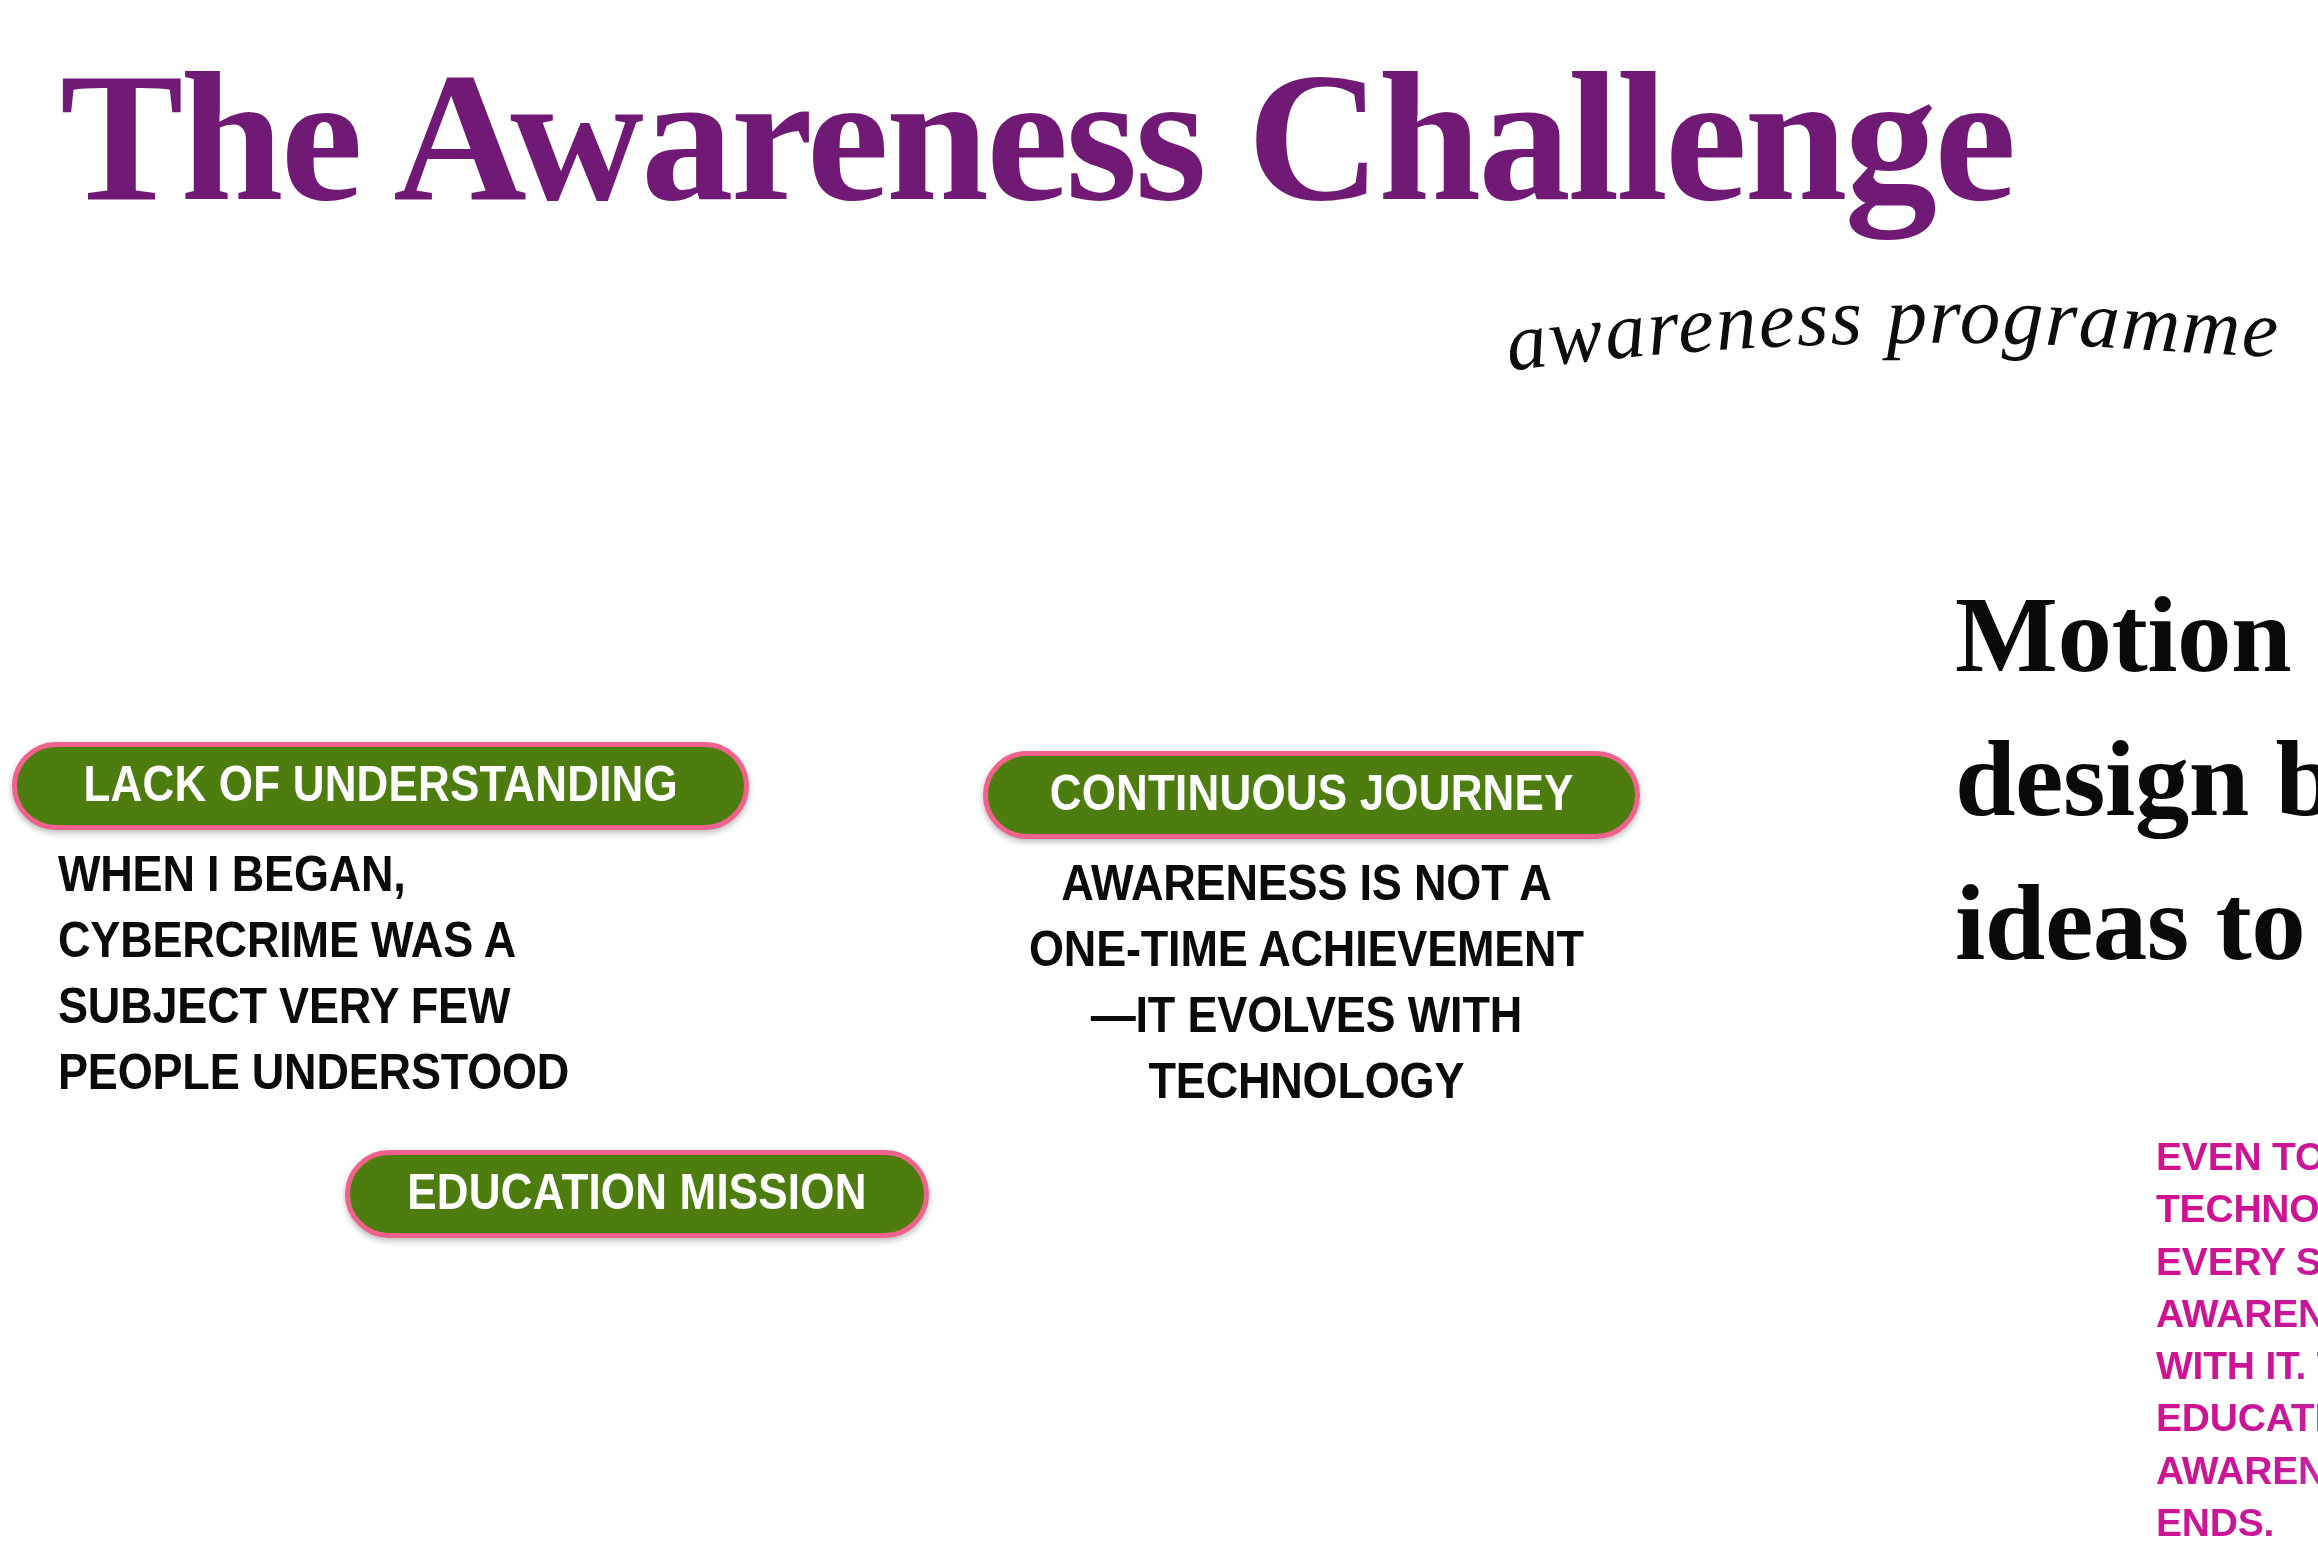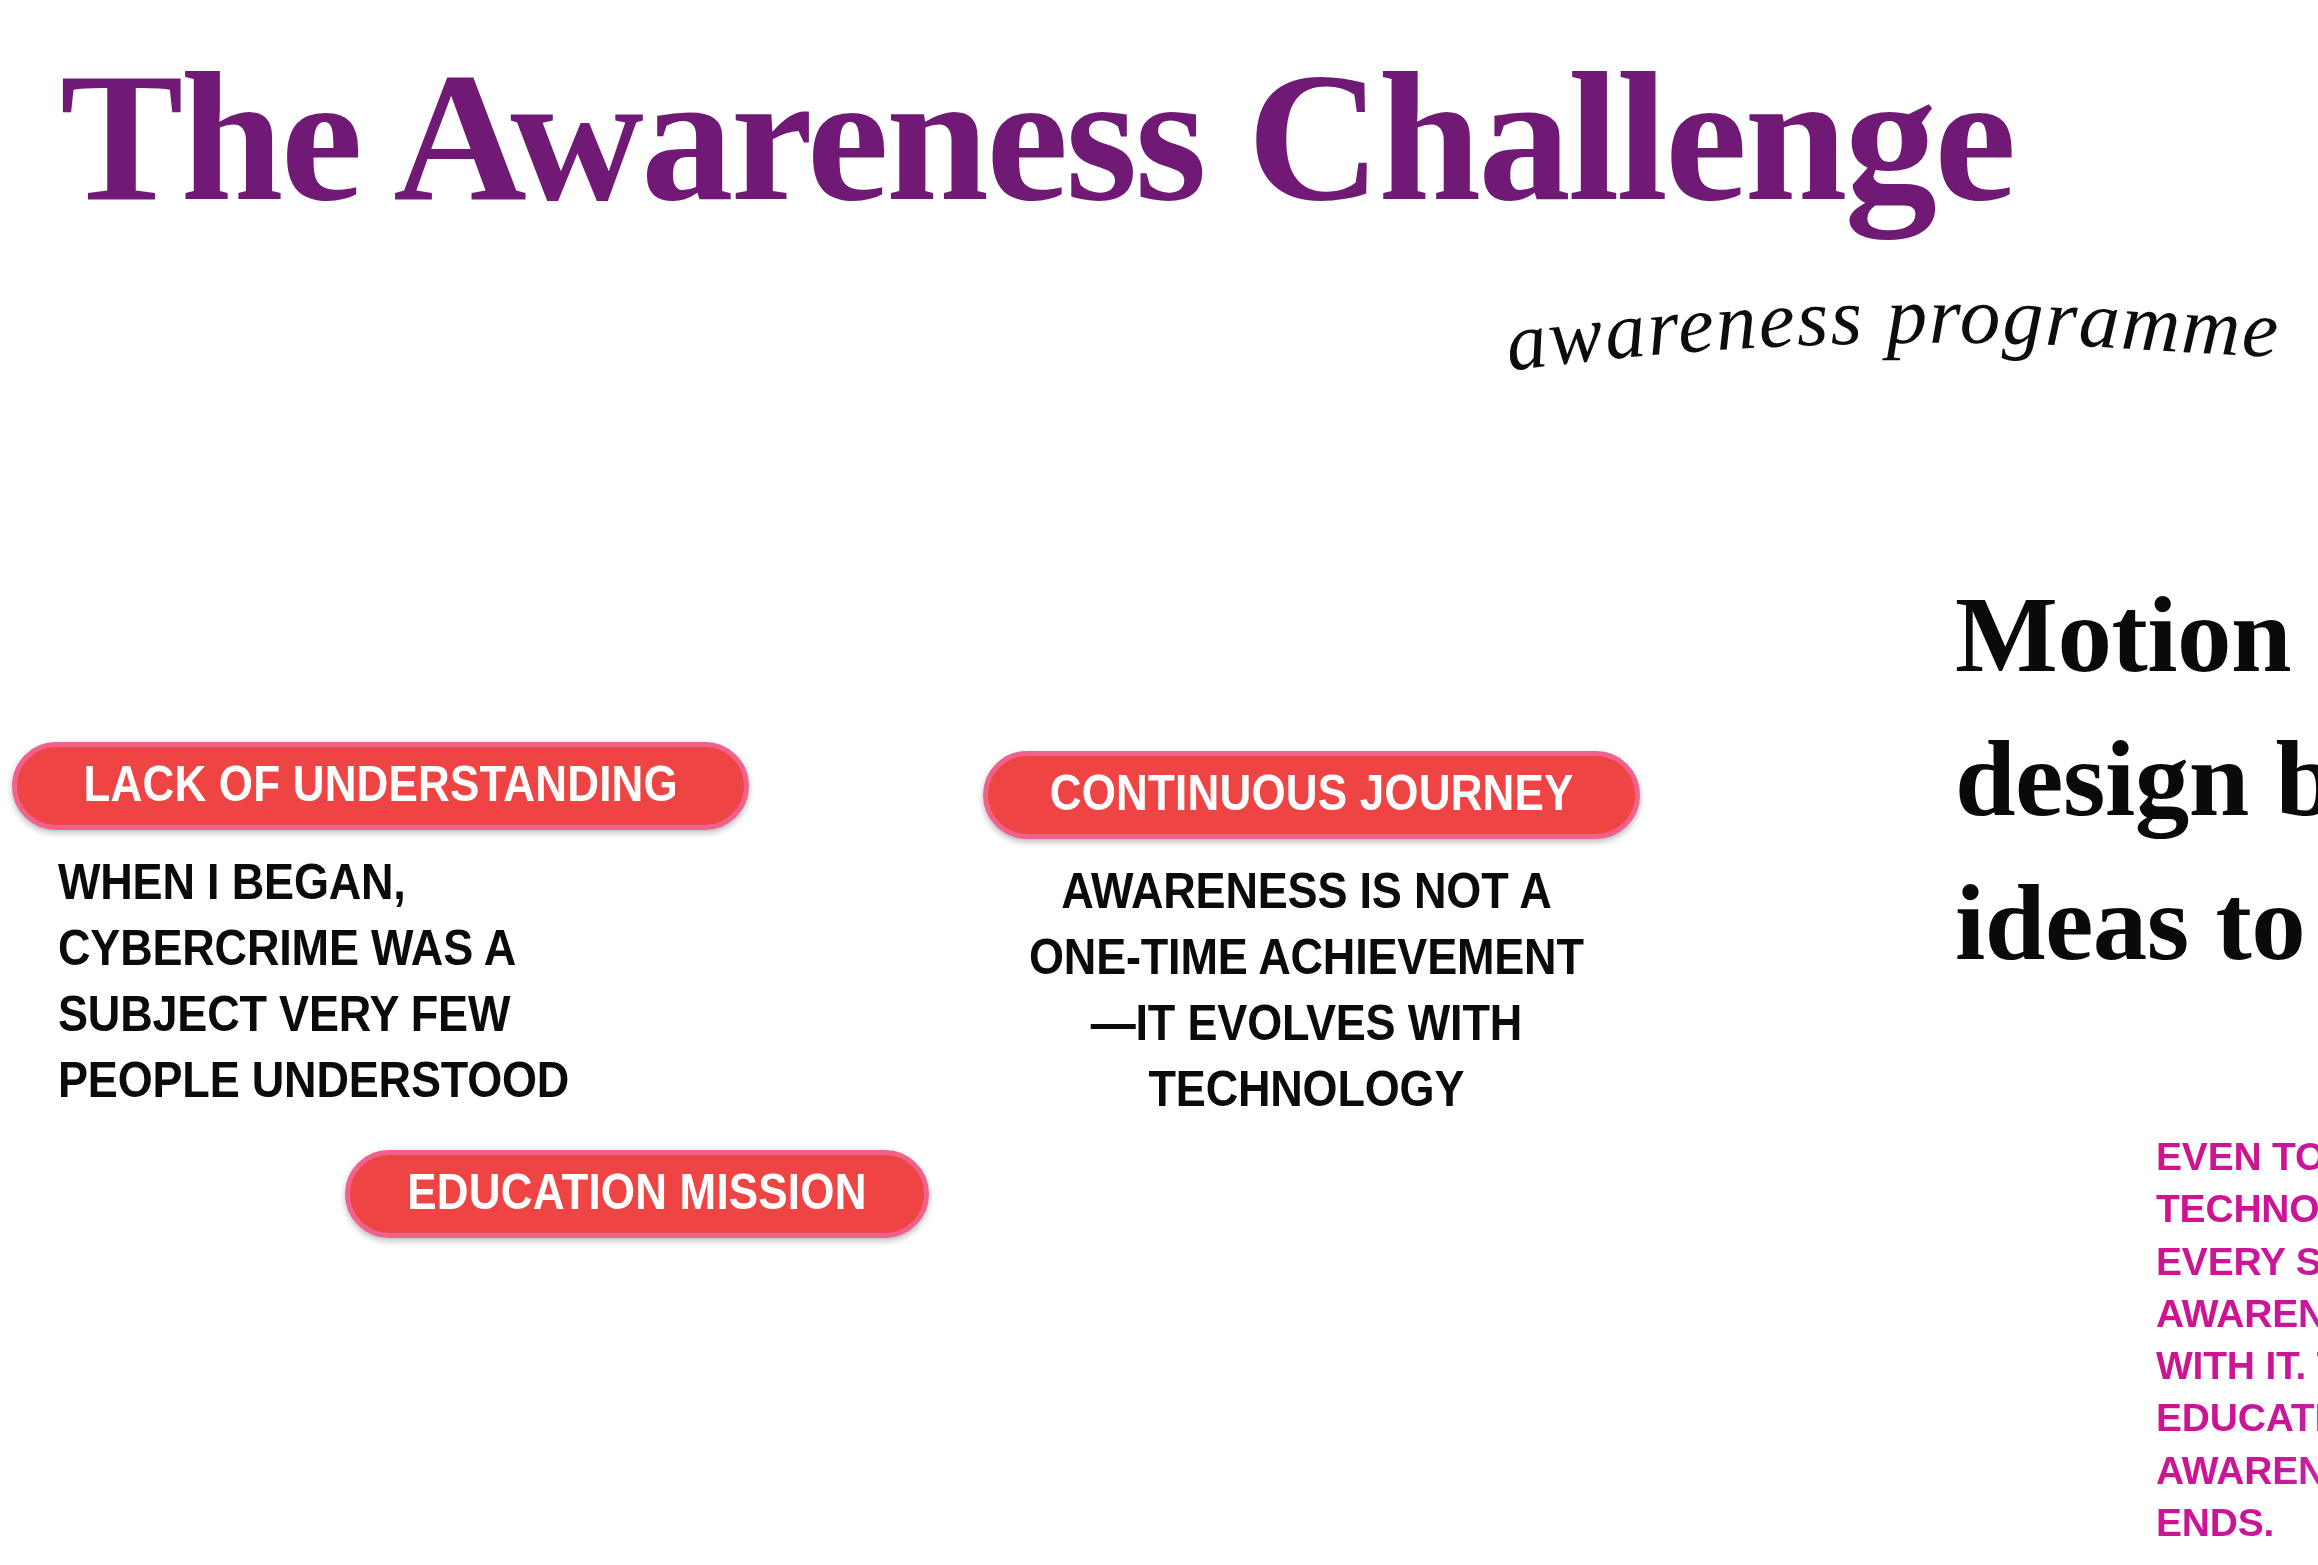--- a/index.html
+++ b/index.html
@@ -50,40 +50,40 @@
   }
 
   
   .info-card { position: absolute; }
 
   .pill {
     display: inline-flex;
     align-items: center;
     justify-content: center;
     box-sizing: border-box;
-    background: #ef4444;
+    background: #4d7c0f;
     border: 5.1px solid #f0628c;
     border-radius: 463px;
     padding: 12px 26px 16px 26px;
     box-shadow: 0 2.8px 6.5px rgba(0,0,0,0.28);
   }
   .pill-label {
     font-family: "Liberation Sans", sans-serif;
     font-weight: 700;
     font-size: 50px;
     line-height: 1;
     letter-spacing: 0.2px;
     color: #ffffff;
     white-space: nowrap;
     transform: scaleX(0.88);
     transform-origin: center;
   }
 
   .card-body {
-    margin-top: 19px;
+    margin-top: 11px;
     font-family: "Liberation Sans", sans-serif;
     font-weight: 700;
     font-size: 50px;
     line-height: 1.32;
     letter-spacing: -0.2px;
     color: #0b0b0b;
     text-transform: uppercase;
   }
   .card-body .ln {
     display: block;

